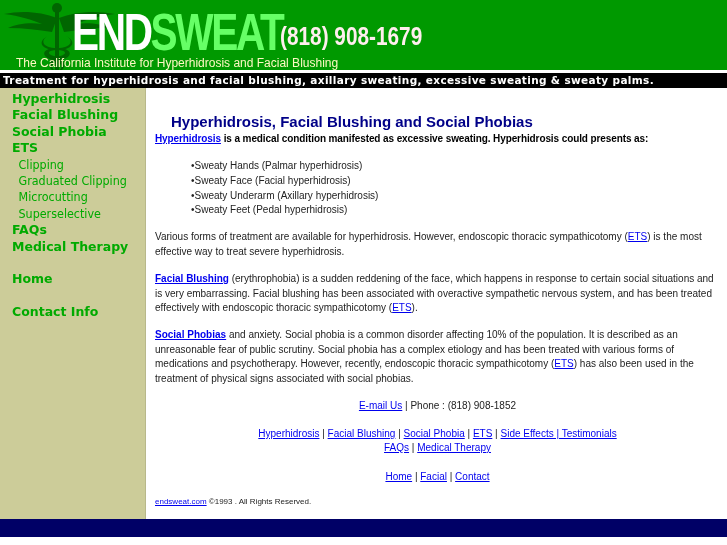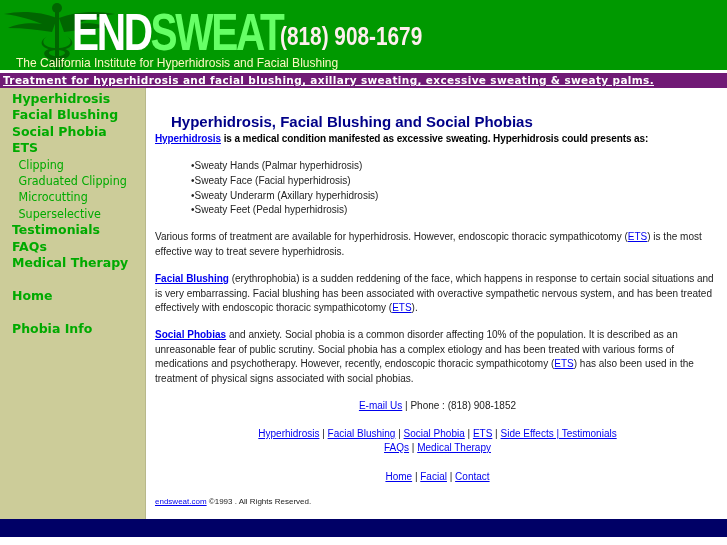--- a/index.html
+++ b/index.html
@@ -7,21 +7,21 @@
   body { width: 727px; height: 545px; overflow: hidden; font-family: "Liberation Sans", sans-serif; position: relative; }
 
   .header { position: absolute; left: 0; top: 0; width: 727px; height: 70px; background: #009900; overflow: hidden; }
   .caduceus { position: absolute; left: 2px; top: 2px; width: 115px; height: 68px; }
   .logo { position: absolute; left: 72px; top: 4px; font-family: "Liberation Sans", sans-serif; font-weight: bold; font-size: 52px; line-height: 56px; letter-spacing: -3px; transform: scaleX(0.78); transform-origin: left top; white-space: nowrap; }
   .logo-end { color: #ffffff; }
   .logo-sweat { color: #66ff66; }
   .phone { position: absolute; left: 280px; top: 21px; color: #ffeeee; font-weight: bold; font-size: 26px; line-height: 30px; transform: scaleX(0.8); transform-origin: left top; white-space: nowrap; letter-spacing: 0px; }
   .institute { position: absolute; left: 16px; top: 56px; color: #fef9c3; font-weight: normal; font-size: 12px; line-height: 15px; white-space: nowrap; }
 
-  .tagline-bar { position: absolute; left: 0; top: 73px; width: 727px; height: 15px; background: #701a75; color: #ffffff; font-family: "DejaVu Sans", sans-serif; font-weight: bold; font-size: 10.5px; line-height: 15px; padding-left: 3px; white-space: nowrap; overflow: hidden; letter-spacing: 0.35px; text-decoration: underline; }
+  .tagline-bar { position: absolute; left: 0; top: 73px; width: 727px; height: 15px; background: #000000; color: #ffffff; font-family: "DejaVu Sans", sans-serif; font-weight: bold; font-size: 10.5px; line-height: 15px; padding-left: 3px; white-space: nowrap; overflow: hidden; letter-spacing: 0.35px; }
 
   .sidebar { position: absolute; left: 0; top: 88px; width: 146px; height: 431px; background: #cccc99; border-right: 1px solid #b8b88a; }
   .nav { list-style: none; margin: 0; padding: 3px 0 0 12px; }
   .nav li { font-family: "DejaVu Sans", sans-serif; font-weight: bold; color: #00aa00; font-size: 12.5px; line-height: 16.4px; white-space: nowrap; cursor: pointer; }
   .nav li.sub { font-weight: normal; font-size: 12px; padding-left: 7px; transform: scaleX(0.93); transform-origin: left center; }
   .nav li.gap { margin-top: 16.4px; }
 
   .main { position: absolute; left: 155px; top: 88px; width: 565px; }
   h1 { margin: 16px; position: absolute; top: 9px; left: 0; color: #000088; font-size: 15px; font-weight: bold; white-space: nowrap; }
   .p { position: absolute; left: 0; width: 565px; font-size: 10px; line-height: 14.5px; color: #222222; }
@@ -64,25 +64,24 @@
 <div class="sidebar">
   <ul class="nav">
     <li>Hyperhidrosis</li>
     <li>Facial Blushing</li>
     <li>Social Phobia</li>
     <li>ETS</li>
     <li class="sub">Clipping</li>
     <li class="sub">Graduated Clipping</li>
     <li class="sub">Microcutting</li>
     <li class="sub">Superselective</li>
-    <li>Testimonials</li>
     <li>FAQs</li>
     <li>Medical Therapy</li>
     <li class="gap">Home</li>
-    <li class="gap">Phobia Info</li>
+    <li class="gap">Contact Info</li>
   </ul>
 </div>
 
 <div class="main">
   <h1>Hyperhidrosis, Facial Blushing and Social Phobias</h1>
 
   <div class="p intro"><a>Hyperhidrosis</a><span> is a medical condition manifested as excessive sweating. Hyperhidrosis could presents as:</span></div>
 
   <ul class="bullets">
     <li>•Sweaty Hands (Palmar hyperhidrosis)</li>

